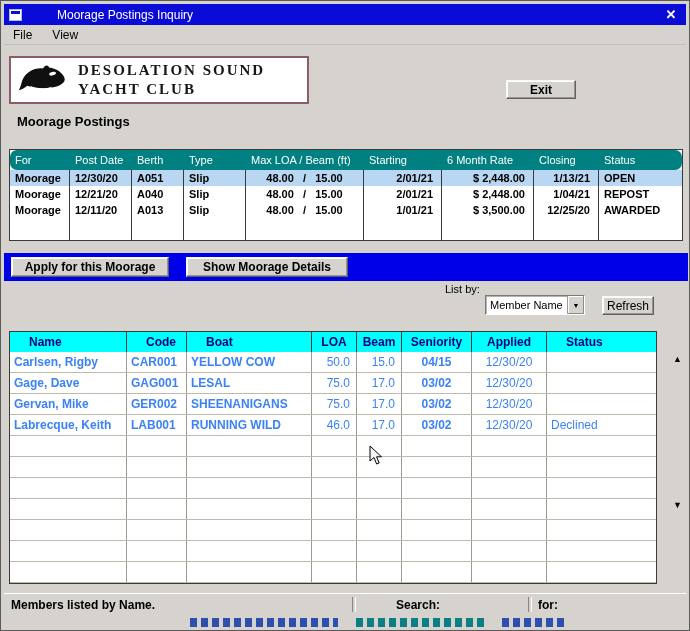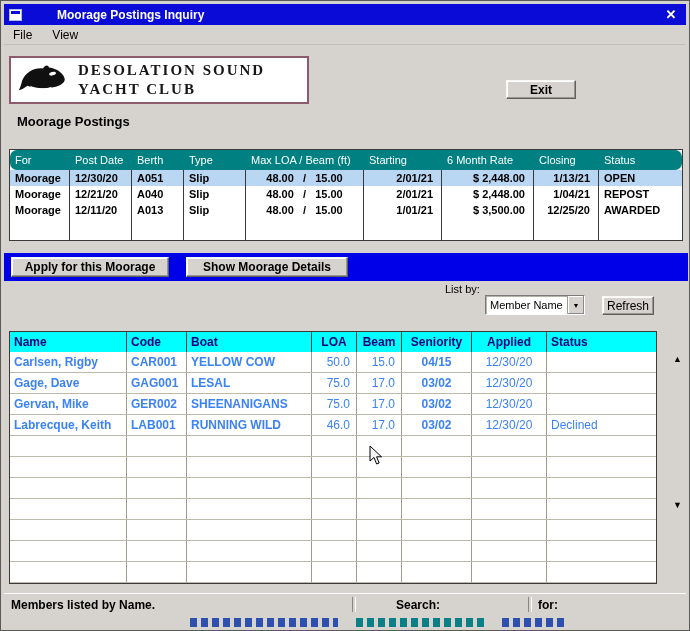--- a/index.html
+++ b/index.html
@@ -2,21 +2,21 @@
 <html><head>
 <meta charset="utf-8">
 <style>
   html,body{margin:0;padding:0;background:#bfbfbf;font-family:"Liberation Sans",sans-serif;}
   .screen{position:relative;width:690px;height:631px;background:#d6d3ce;border:1px solid #5a5a5a;box-sizing:border-box;overflow:hidden;}
 
   
   .titlebar{position:absolute;left:3px;top:3px;right:3px;height:21px;background:#0b0bd8;display:flex;align-items:center;padding:0 5px;gap:6px;box-sizing:border-box;}
   .titleicon{width:13px;height:12px;background:#fff;border:1px solid #a8c0e8;box-sizing:border-box;position:relative;flex:0 0 auto;}
   .titleicon::after{content:"";position:absolute;left:1px;top:1px;right:1px;height:3px;background:#0b0bd8;}
-  .titletext{color:#fff;font-size:12px;font-weight:bold;flex:1;white-space:nowrap;padding-left:29px;}
+  .titletext{color:#fff;font-size:12px;font-weight:normal;flex:1;white-space:nowrap;padding-left:29px;}
   .closebtn{color:#fff;font-size:13px;font-weight:bold;width:20px;text-align:center;cursor:default;}
 
   
   .menubar{position:absolute;left:3px;top:24px;right:3px;height:20px;background:#d6d3ce;display:flex;align-items:center;padding-left:7px;gap:16px;font-size:12px;border-bottom:1px solid #c2bfba;box-sizing:border-box;}
   .menuitem{padding:1px 2px;}
 
   
   .logo-box{position:absolute;left:8px;top:55px;width:300px;height:48px;background:#fff;border:2px solid #8e5a6e;box-sizing:border-box;display:flex;align-items:center;padding:2px 6px;gap:9px;}
   .logo-text{font-family:"Liberation Serif",serif;font-weight:bold;color:#161616;font-size:15px;letter-spacing:2px;line-height:1.3;white-space:nowrap;}
 
@@ -51,21 +51,21 @@
   .listby{position:absolute;left:444px;top:282px;font-size:11px;}
   .dropdown{position:absolute;left:484px;top:294px;width:100px;height:20px;background:#fff;border:1px solid;border-color:#7a7a7a #fff #fff #7a7a7a;box-shadow:inset 1px 1px 0 #b5b2ac;box-sizing:border-box;display:flex;align-items:center;font-size:11px;}
   .dropdown .val{flex:1;padding-left:4px;white-space:nowrap;overflow:hidden;}
   .dd-btn{width:16px;height:100%;background:#d6d3ce;border-left:1px solid #9a9a9a;box-shadow:inset -1px -1px 0 #8a8a8a,inset 1px 1px 0 #fff;display:flex;align-items:center;justify-content:center;font-size:7px;color:#000;}
   .refresh{position:absolute;left:601px;top:295px;width:52px;height:19px;font-weight:normal;}
 
   
   .members{position:absolute;left:8px;top:330px;width:648px;background:#fff;border:1px solid #3a3a3a;box-sizing:border-box;}
   .mt-grid{display:grid;grid-template-columns:117px 60px 125px 45px 45px 70px 75px 1fr;}
   .mt-head{height:20px;background:#00ffff;color:#000080;font-size:12px;font-weight:bold;align-items:center;}
-  .mt-head>div{padding-left:4px;border-right:1px solid #3a3a3a;height:100%;display:flex;align-items:center;box-sizing:border-box;white-space:nowrap;overflow:hidden;}
+  .mt-head>div{padding-left:19px;border-right:1px solid #3a3a3a;height:100%;display:flex;align-items:center;box-sizing:border-box;white-space:nowrap;overflow:hidden;}
   .mt-head>div:last-child{border-right:none;}
   .mt-head .center{justify-content:center;padding-left:0;}
   .mt-row{height:20px;font-size:12px;color:#3b82f6;border-bottom:1px solid #bdbaac;}
   .mt-row>div{padding-left:4px;border-right:1px solid #9d9a90;height:100%;display:flex;align-items:center;box-sizing:border-box;white-space:nowrap;overflow:hidden;}
   .mt-row>div:last-child{border-right:none;}
   .mt-row .bold{font-weight:bold;}
   .mt-row .right{justify-content:flex-end;padding-right:6px;padding-left:0;}
   .mt-row .center{justify-content:center;padding-left:0;}
 
   .scrollbtn{position:absolute;left:669px;width:15px;height:14px;display:flex;align-items:center;justify-content:center;font-size:9px;color:#000;cursor:default;}

